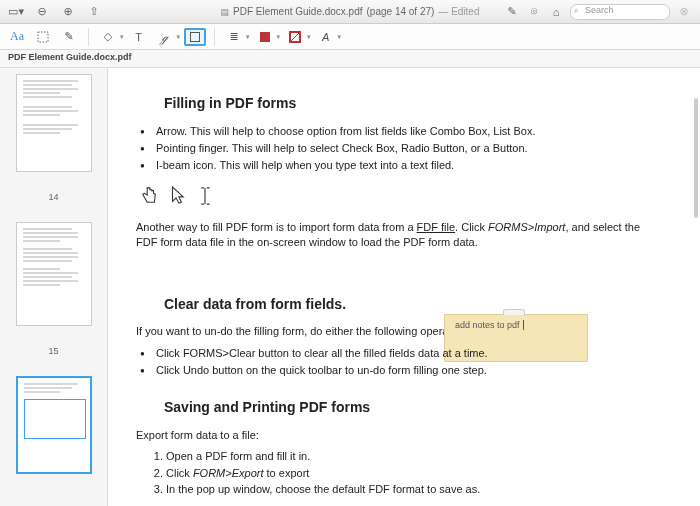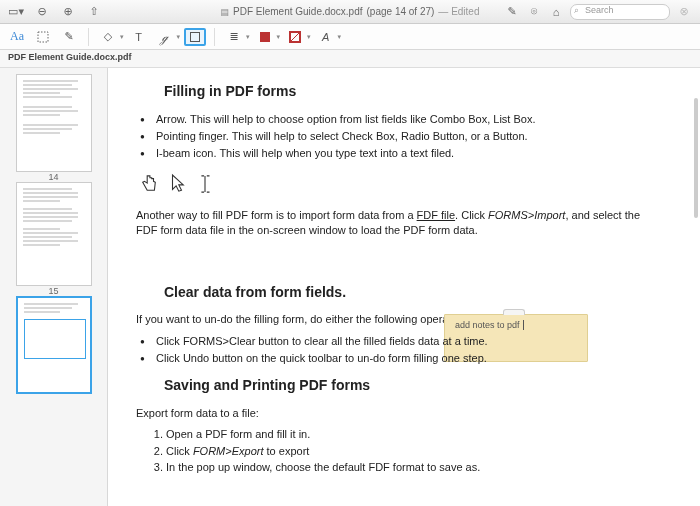--- a/index.html
+++ b/index.html
@@ -20,35 +20,35 @@
 .tool.sel { border: 2px solid #3ba3e8; background: #eaf4fc; }
 .tool.aa { color: #3d89d6; font-family: Georgia, serif; font-size: 12px; }
 .tool svg { width: 12px; height: 12px; }
 .divider { width: 1px; height: 18px; background: #ddd; margin: 0 4px; }
 .chev { font-size: 7px; color: #888; margin-left: 1px; }
 .tgroup { display: flex; align-items: center; }
 
 .tablabel { height: 18px; background: #f7f7f7; border-bottom: 1px solid #ddd; font-size: 9px; color: #444; padding: 2px 8px; font-weight: 600; }
 
 .main { display: flex; height: 438px; }
-.sidebar { width: 108px; background: #f5f5f5; border-right: 1px solid #d8d8d8; overflow: hidden; padding: 6px 4px; display: flex; flex-direction: column; align-items: center; gap: 0; }
+.sidebar { width: 108px; background: #f5f5f5; border-right: 1px solid #d8d8d8; overflow: hidden; padding: 6px 4px; display: flex; flex-direction: column; align-items: center; gap: 20px; }
 .thumb { width: 76px; border: 1px solid #ccc; background: #fff; }
 .thumb.h1 { height: 98px; }
 .thumb.h2 { height: 104px; }
 .thumb.h3 { height: 98px; border: 2px solid #3ba3e8; }
 .thumb-inner { padding: 5px 6px; }
 .tl { height: 2px; background: #d8d8d8; margin-bottom: 2px; }
 .tl.s { width: 60%; }
 .tl.m { width: 80%; }
 .tl.l { width: 90%; }
 .tbox { border: 1px solid #3ba3e8; height: 40px; width: 62px; margin-top: 6px; }
 .pgnum { font-size: 9px; color: #666; text-align: center; }
 
 .content { flex: 1; background: #fff; overflow: hidden; padding: 6px 36px 0 28px; font-size: 11px; color: #222; line-height: 1.4; position: relative; }
-h2 { font-size: 14px; font-weight: bold; margin: 8px 0 10px 28px; }
+h2 { font-size: 14px; font-weight: bold; margin: 20px 0 10px 28px; }
 .para { margin-bottom: 6px; }
 ul.bul { list-style: none; margin: 2px 0 10px 0; padding: 0; }
 ul.bul li { padding-left: 20px; position: relative; margin-bottom: 2px; }
 ul.bul li::before { content: "●"; position: absolute; left: 4px; font-size: 8px; top: 2px; }
 ol.num { margin: 2px 0 6px 0; padding-left: 30px; }
 ol.num li { margin-bottom: 1px; }
 .cursor-row { display: flex; gap: 10px; margin: 8px 0 12px 4px; align-items: center; }
 .cursor-row svg { width: 18px; height: 24px; }
 .note { position: absolute; left: 336px; top: 246px; width: 144px; height: 48px; background: #f5e6b8; border: 1px solid #e0cf92; font-size: 9px; color: #555; padding: 4px 10px; border-radius: 1px; }
 .note-tab { position: absolute; top: -6px; left: 58px; width: 22px; height: 6px; border: 1px solid #ccc; border-bottom: none; border-radius: 3px 3px 0 0; background: #f5f5f5; }

